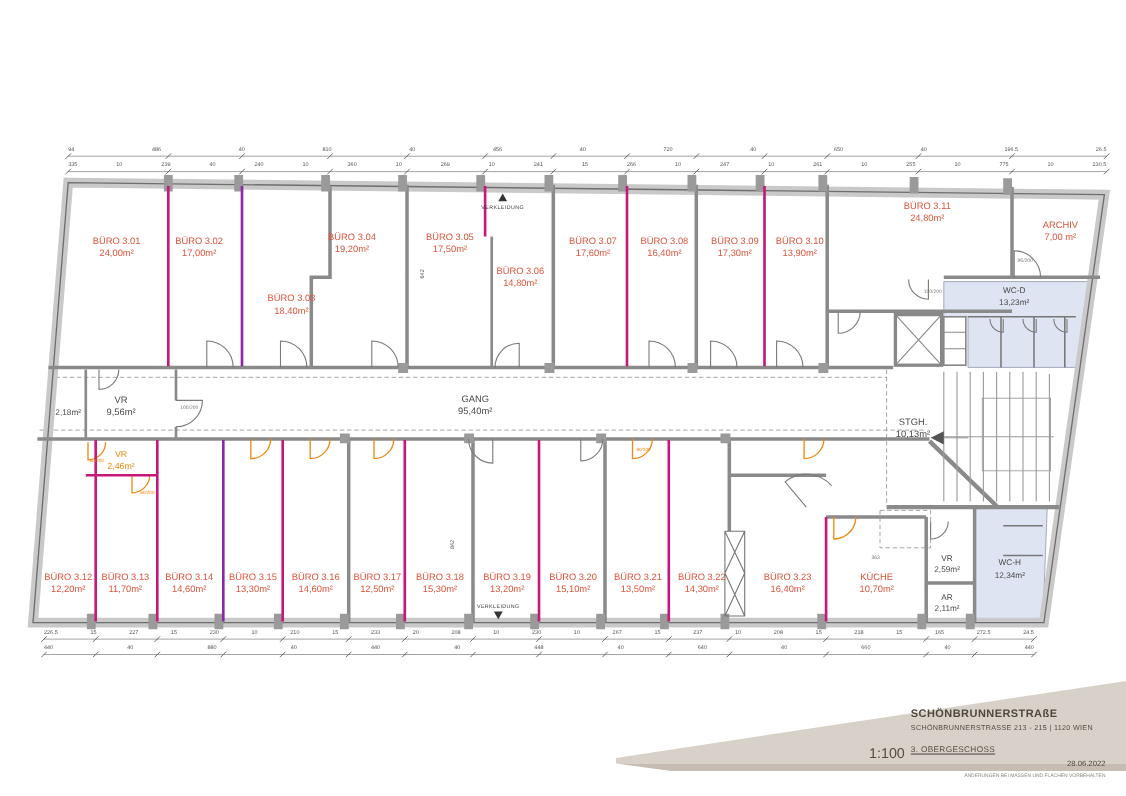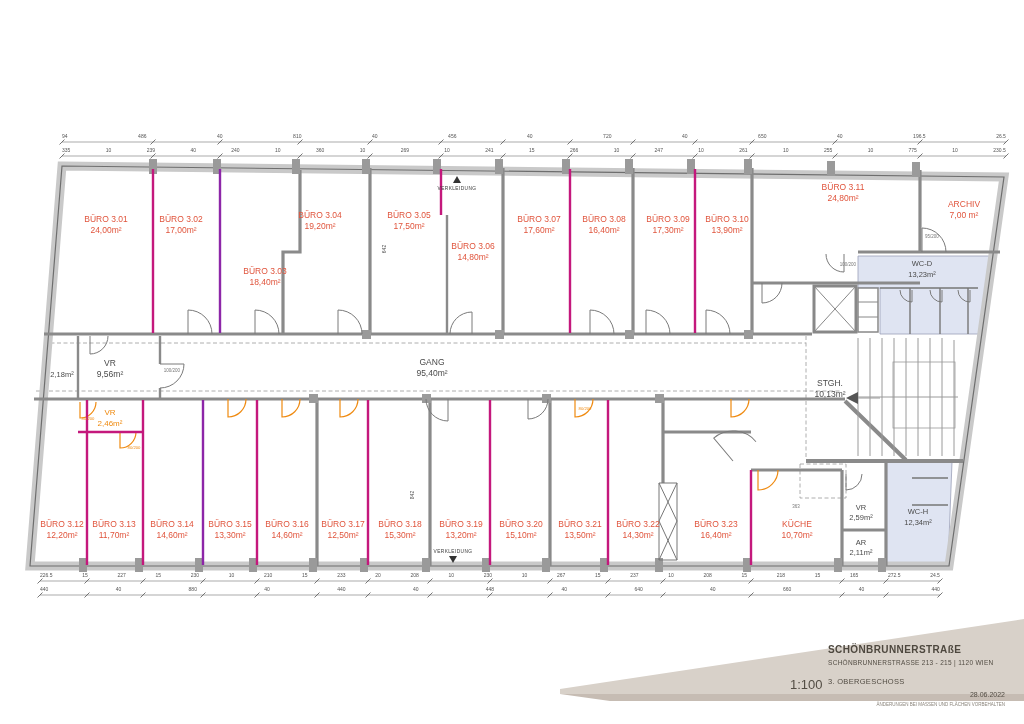--- a/index.html
+++ b/index.html
@@ -13,21 +13,21 @@
   .ol{fill:#ef8a10;font-size:8px;text-anchor:middle;}
   .tx{fill:#777;font-size:4.5px;text-anchor:middle;}
   .to{fill:#ef8a10;font-size:4.2px;text-anchor:middle;}
   .vk{fill:#3a3a3a;font-size:4.8px;text-anchor:middle;letter-spacing:.4px;}
   .dim-row{position:absolute;display:flex;justify-content:space-between;
            font-size:5px;color:#555;line-height:1;}
   .vdim{position:absolute;font-size:5px;color:#555;transform:rotate(-90deg);}
   .tb{position:absolute;color:#534d44;}
   .tb-project{left:828px;top:644px;font-size:10px;font-weight:bold;letter-spacing:.4px;color:#4e483f;text-align:center;}
   .tb-address{left:828px;top:659px;font-size:6.5px;letter-spacing:.3px;}
-  .tb-floor{left:828px;top:677px;font-size:7.5px;letter-spacing:.3px;}
+  .tb-floor{left:828px;top:677px;font-size:7.5px;letter-spacing:.3px;text-decoration:underline;}
   .tb-scale{left:790px;top:677px;width:215px;text-align:left;font-size:13px;}
   .tb-date{left:790px;top:691px;width:215px;text-align:right;font-size:7px;}
   .tb-disclaimer{left:790px;top:702px;width:215px;text-align:right;font-size:4.5px;color:#8a847b;}
 </style>
 </head>
 <body>
 
 <div id="page">
 
 <svg id="plan-svg" width="1024" height="724" viewBox="0 0 1024 724">

